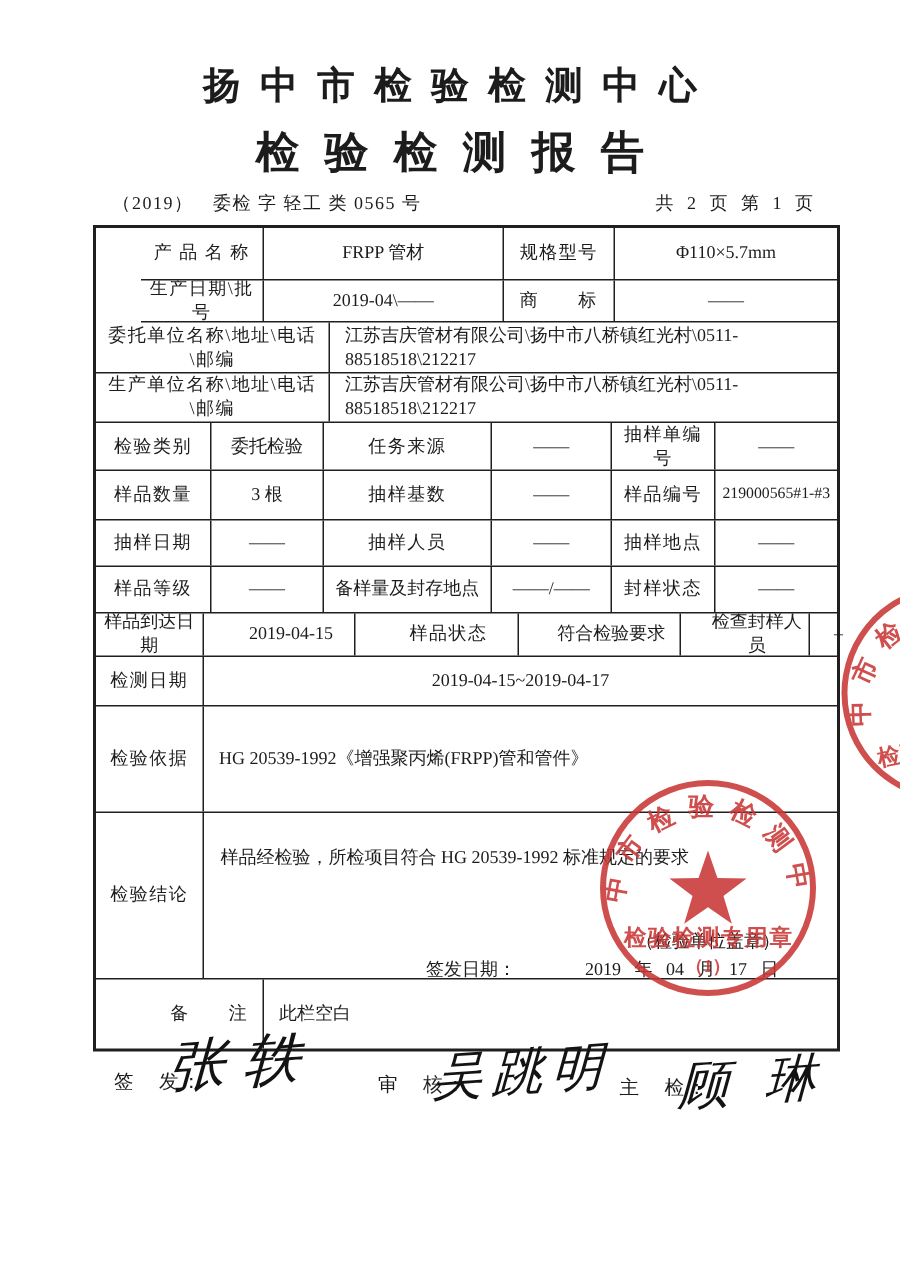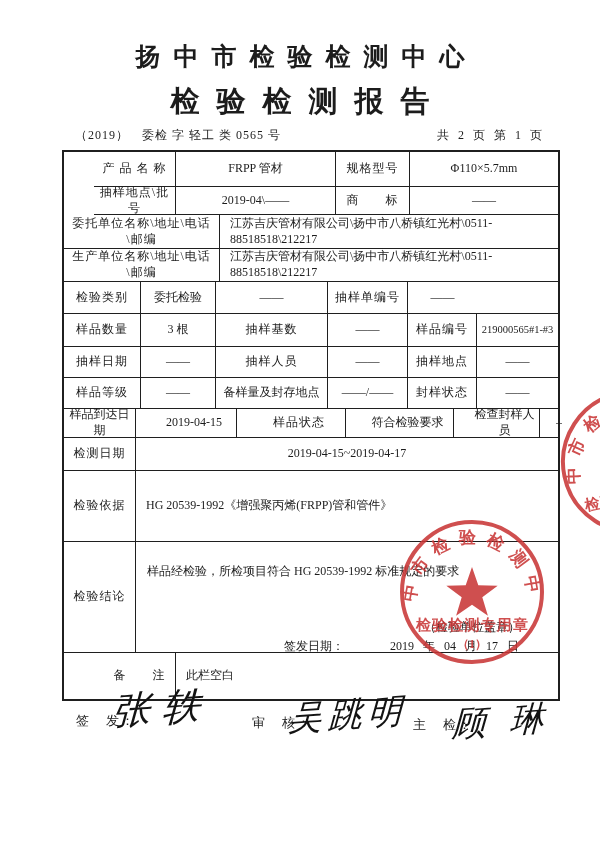--- a/index.html
+++ b/index.html
@@ -65,39 +65,40 @@
 <div class="rtable">
 
   <div class="tr cols-a" style="height:34px">
     <div class="cell lbl">产 品 名 称</div>
     <div class="cell">FRPP 管材</div>
     <div class="cell lbl">规格型号</div>
     <div class="cell">Φ110×5.7mm</div>
   </div>
 
   <div class="tr cols-a" style="height:27px">
-    <div class="cell lbl">抽样地点\批号</div>
+    <div class="cell lbl">生产日期\批号</div>
     <div class="cell">2019-04\——</div>
     <div class="cell lbl">商　　标</div>
     <div class="cell">——</div>
   </div>
 
   <div class="tr cols-b" style="height:33px">
     <div class="cell lbl">委托单位名称\地址\电话\邮编</div>
     <div class="cell left">江苏吉庆管材有限公司\扬中市八桥镇红光村\0511-88518518\212217</div>
   </div>
 
   <div class="tr cols-b" style="height:32px">
     <div class="cell lbl">生产单位名称\地址\电话\邮编</div>
     <div class="cell left">江苏吉庆管材有限公司\扬中市八桥镇红光村\0511-88518518\212217</div>
   </div>
 
   <div class="tr cols-c" style="height:31px">
     <div class="cell lbl">检验类别</div>
     <div class="cell">委托检验</div>
+    <div class="cell lbl">任务来源</div>
     <div class="cell">——</div>
     <div class="cell lbl">抽样单编号</div>
     <div class="cell">——</div>
   </div>
 
   <div class="tr cols-c" style="height:32px">
     <div class="cell lbl">样品数量</div>
     <div class="cell">3 根</div>
     <div class="cell lbl">抽样基数</div>
     <div class="cell">——</div>

